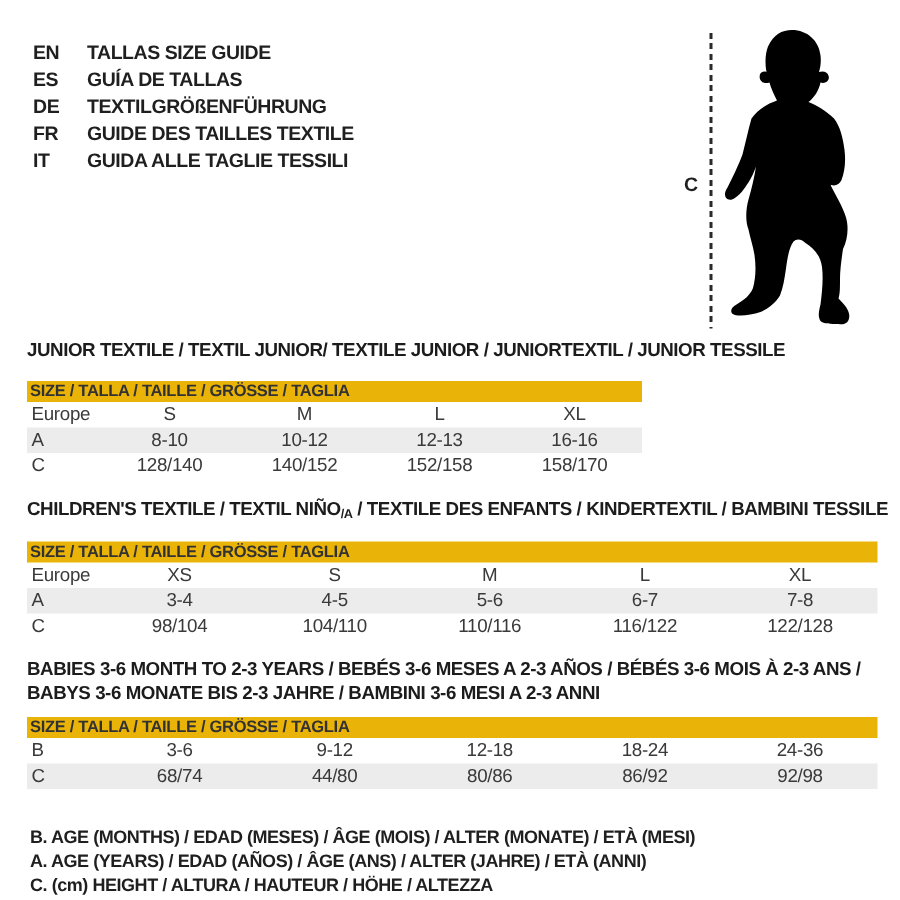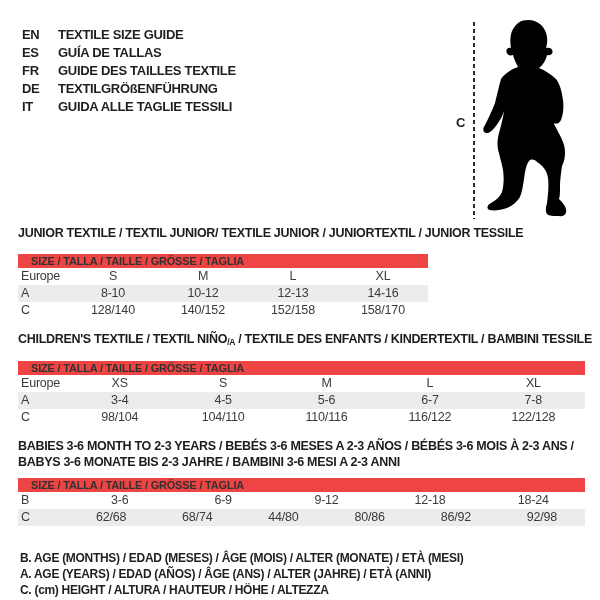--- a/index.html
+++ b/index.html
@@ -32,53 +32,53 @@
   
   .tbl-title {
     position: absolute; left: 18px; font-size: 12.5px; font-weight: bold;
     color: #1c1c1c; letter-spacing: -0.3px; white-space: nowrap; line-height: 14px;
   }
   .t2sub { font-size: 8.5px; vertical-align: -2px; font-weight: bold; }
 
   
   .size-table { position: absolute; left: 18px; }
   .size-bar {
-    height: 14px; line-height: 14px; background: #ef4444; color: #323232;
-    font-size: 11px; font-weight: bold; letter-spacing: -0.2px; padding-left: 13px;
+    height: 14px; line-height: 14px; background: #eab308; color: #323232;
+    font-size: 11px; font-weight: bold; letter-spacing: -0.2px; padding-left: 2px;
   }
   .t-row { display: flex; height: 17px; line-height: 17px; font-size: 12.5px; letter-spacing: -0.2px; color: #3a3a3a; }
   .t-row.shade { background: #ececec; }
   .t-label { width: 50px; padding-left: 3px; box-sizing: border-box; }
   .t-cell { flex: 1; text-align: center; }
 
   
   .footnotes { position: absolute; left: 20px; top: 538px; }
   .footnote { height: 16px; line-height: 16px; font-size: 12px; font-weight: bold; letter-spacing: -0.3px; color: #1f1f1f; white-space: nowrap; }
 </style>
 </head>
 <body>
 
 <div class="canvas">
 
   <div class="lang-block">
     <div class="lang-row">
       <span class="lang-code">EN</span>
-      <span class="lang-label">TEXTILE SIZE GUIDE</span>
+      <span class="lang-label">TALLAS SIZE GUIDE</span>
     </div>
     <div class="lang-row">
       <span class="lang-code">ES</span>
       <span class="lang-label">GUÍA DE TALLAS</span>
     </div>
     <div class="lang-row">
+      <span class="lang-code">DE</span>
+      <span class="lang-label">TEXTILGRÖßENFÜHRUNG</span>
+    </div>
+    <div class="lang-row">
       <span class="lang-code">FR</span>
       <span class="lang-label">GUIDE DES TAILLES TEXTILE</span>
-    </div>
-    <div class="lang-row">
-      <span class="lang-code">DE</span>
-      <span class="lang-label">TEXTILGRÖßENFÜHRUNG</span>
     </div>
     <div class="lang-row">
       <span class="lang-code">IT</span>
       <span class="lang-label">GUIDA ALLE TAGLIE TESSILI</span>
     </div>
   </div>
 
   <div class="figure-line"></div>
   <div class="figure-label">C</div>
   <svg class="baby-svg" width="94" height="204" viewBox="0 0 94 204">
@@ -112,21 +112,21 @@
       <span class="t-cell">S</span>
       <span class="t-cell">M</span>
       <span class="t-cell">L</span>
       <span class="t-cell">XL</span>
     </div>
     <div class="t-row shade">
       <span class="t-label">A</span>
       <span class="t-cell">8-10</span>
       <span class="t-cell">10-12</span>
       <span class="t-cell">12-13</span>
-      <span class="t-cell">14-16</span>
+      <span class="t-cell">16-16</span>
     </div>
     <div class="t-row">
       <span class="t-label">C</span>
       <span class="t-cell">128/140</span>
       <span class="t-cell">140/152</span>
       <span class="t-cell">152/158</span>
       <span class="t-cell">158/170</span>
     </div>
   </div>
 
@@ -161,28 +161,27 @@
     </div>
   </div>
 
   <div class="tbl-title" style="top:427px">BABIES 3-6 MONTH TO 2-3 YEARS / BEBÉS 3-6 MESES A 2-3 AÑOS / BÉBÉS 3-6 MOIS À 2-3 ANS /</div>
   <div class="tbl-title" style="top:443px">BABYS 3-6 MONATE BIS 2-3 JAHRE / BAMBINI 3-6 MESI A 2-3 ANNI</div>
   <div class="size-table" style="top:466px; width:567px">
     <div class="size-bar">SIZE / TALLA / TAILLE / GRÖSSE / TAGLIA</div>
     <div class="t-row">
       <span class="t-label">B</span>
       <span class="t-cell">3-6</span>
-      <span class="t-cell">6-9</span>
       <span class="t-cell">9-12</span>
       <span class="t-cell">12-18</span>
       <span class="t-cell">18-24</span>
+      <span class="t-cell">24-36</span>
     </div>
     <div class="t-row shade">
       <span class="t-label">C</span>
-      <span class="t-cell">62/68</span>
       <span class="t-cell">68/74</span>
       <span class="t-cell">44/80</span>
       <span class="t-cell">80/86</span>
       <span class="t-cell">86/92</span>
       <span class="t-cell">92/98</span>
     </div>
   </div>
 
   <div class="footnotes">
     <div class="footnote">B. AGE (MONTHS) / EDAD (MESES) / ÂGE (MOIS) / ALTER (MONATE) / ETÀ (MESI)</div>

